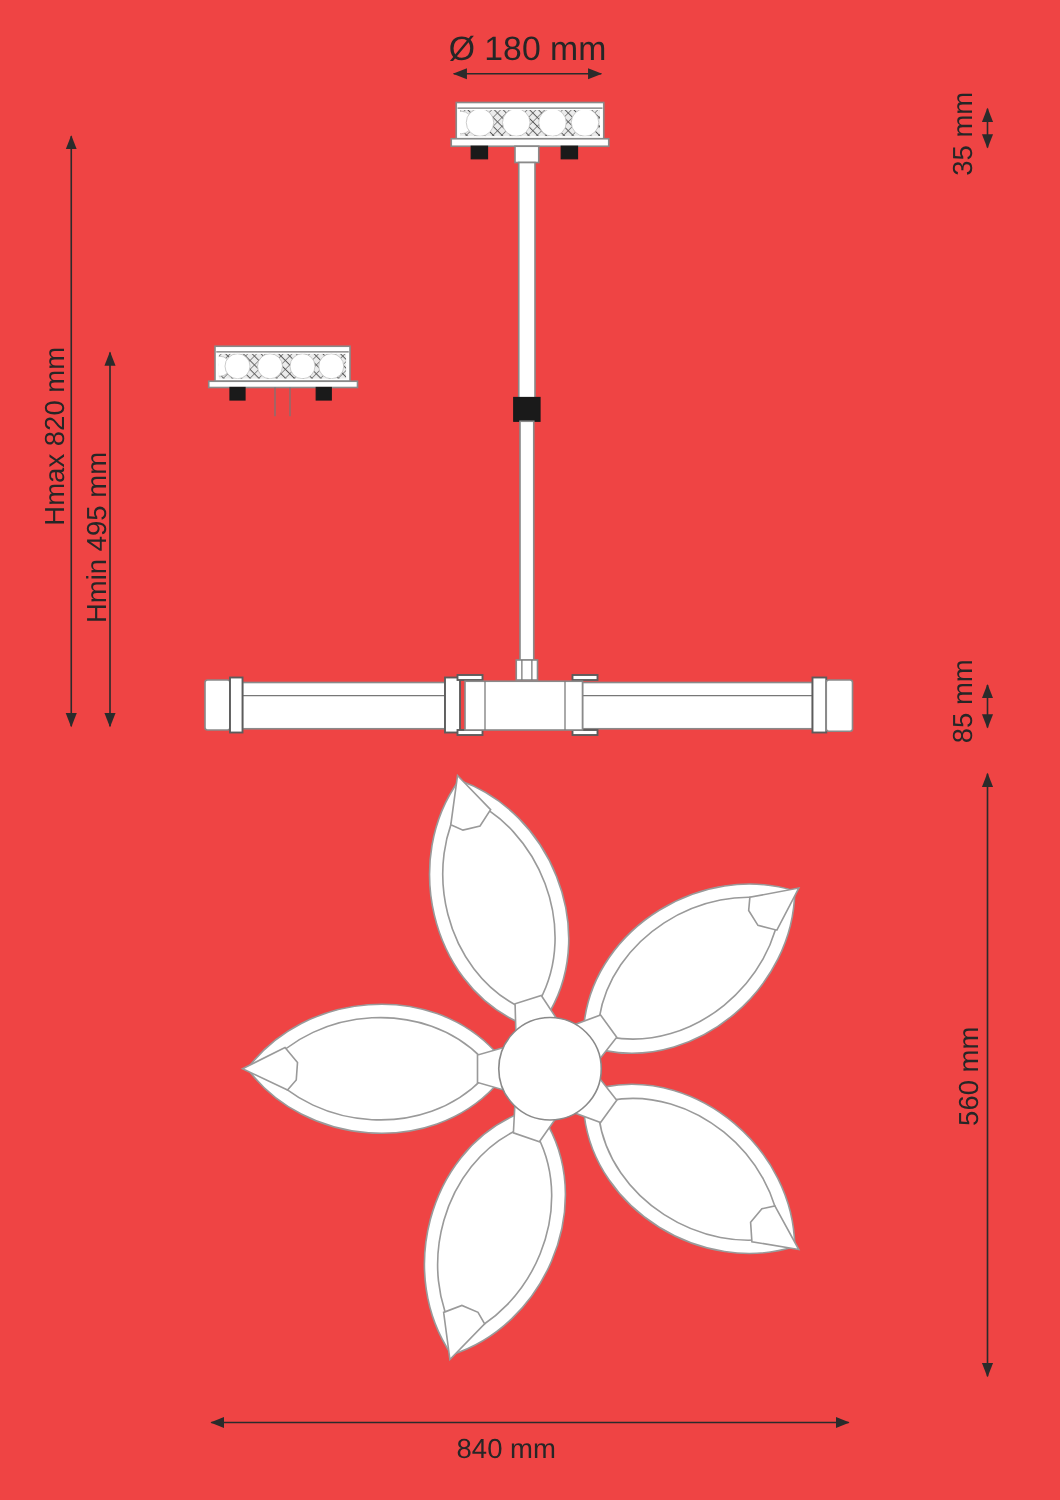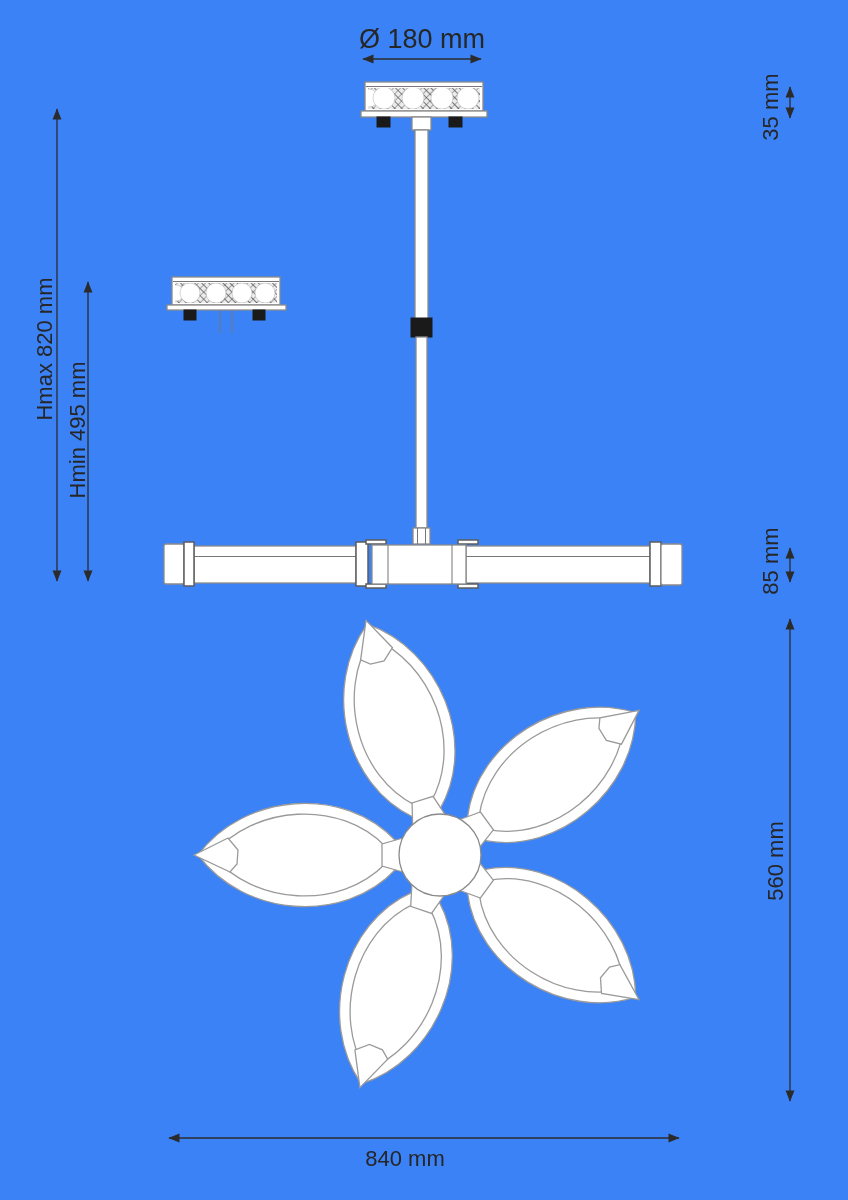--- a/index.html
+++ b/index.html
@@ -1,17 +1,17 @@
 <!DOCTYPE html>
 <html><head>
 <meta charset="utf-8">
 <style>
   html, body { margin: 0; padding: 0; background: #ffffff; }
   .page {
-    width: 848px; height: 1200px; background: #3b82f6;
+    width: 848px; height: 1200px; background: #ef4444;
     position: relative; overflow: hidden;
     font-family: "Liberation Sans", sans-serif;
   }
   svg { display: block; }
   .dim-text {
     font-family: "Liberation Sans", sans-serif;
     font-size: 22px; fill: #262626;
   }
   .dim-text-large { font-size: 27px; }
   .dim-line { stroke: #2b2b2b; stroke-width: 1.3; fill: none; }

